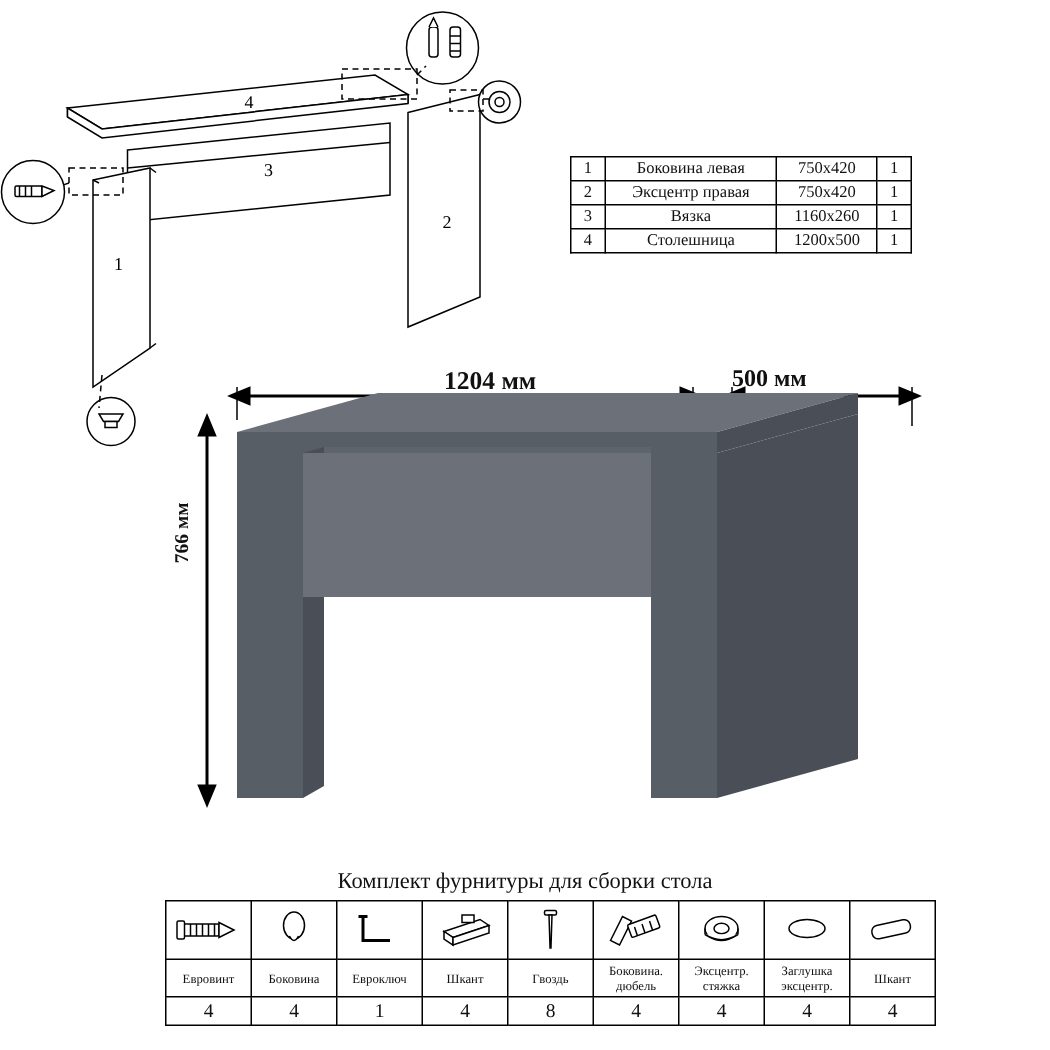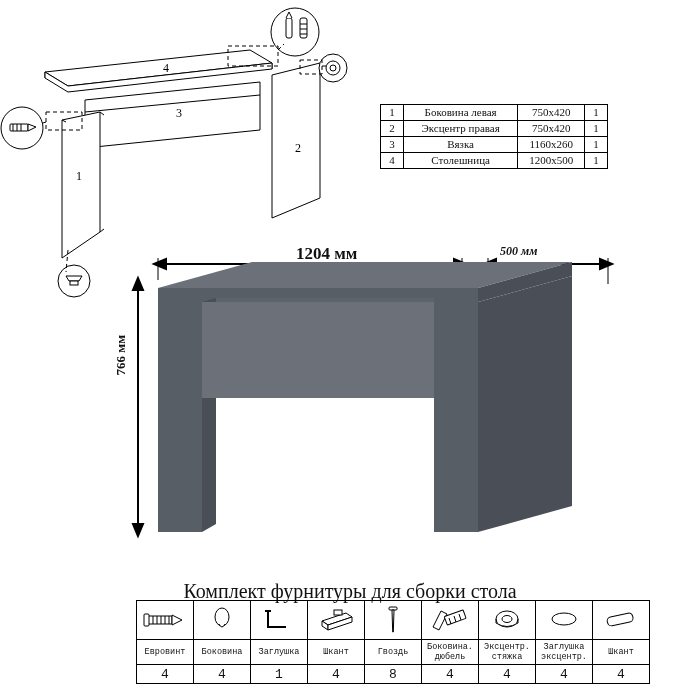--- a/index.html
+++ b/index.html
@@ -32,34 +32,34 @@
   table.parts td.name{width:110px;}
   table.parts td.size{width:62px;}
   table.parts td.qty{width:18px;}
 
   
   #desk{left:110px;top:240px;width:520px;height:320px;}
 
   
   .dimlabel{font-weight:bold;font-size:17px;font-family:"Liberation Serif",serif;}
   #dim-width{left:296px;top:244px;}
-  #dim-depth{left:500px;top:244px;font-size:12px;font-style:italic;}
+  #dim-depth{left:488px;top:244px;font-size:16px;}
   #dim-height{
     left:113px;top:335px;
     writing-mode:vertical-rl;
     transform:rotate(180deg);
     font-weight:bold;font-size:13px;
   }
 
   
   #kit-title{
     left:0;top:580px;width:700px;text-align:center;
-    font-size:20px;
-  }
-  #kit{left:136px;top:600px;font-family:Liberation Mono, monospace;}
+    font-size:15px;
+  }
+  #kit{left:110px;top:600px;}
   table.kit{border-collapse:collapse;font-size:9px;}
   table.kit td{
     border:1px solid #000;
     text-align:center;
     vertical-align:middle;
     width:54px;
     padding:0;
   }
   table.kit tr.icons td{height:38px;}
   table.kit tr.names td{height:22px;line-height:10px;font-size:8.5px;padding:1px;}
@@ -313,21 +313,21 @@
         <svg class="ksvg" width="40" height="30" viewBox="0 0 40 30">
           <g stroke="#000" stroke-width="1" fill="#fff">
             <rect x="6" y="10" width="26" height="9" rx="4" transform="rotate(-12 19 14)"></rect>
           </g>
         </svg>
       </td>
     </tr>
     <tr class="names">
       <td>Евровинт</td>
       <td>Боковина</td>
-      <td>Заглушка</td>
+      <td>Евроключ</td>
       <td>Шкант</td>
       <td>Гвоздь</td>
       <td>Боковина. дюбель</td>
       <td>Эксцентр. стяжка</td>
       <td>Заглушка эксцентр.</td>
       <td>Шкант</td>
     </tr>
     <tr class="qty">
       <td>4</td>
       <td>4</td>

